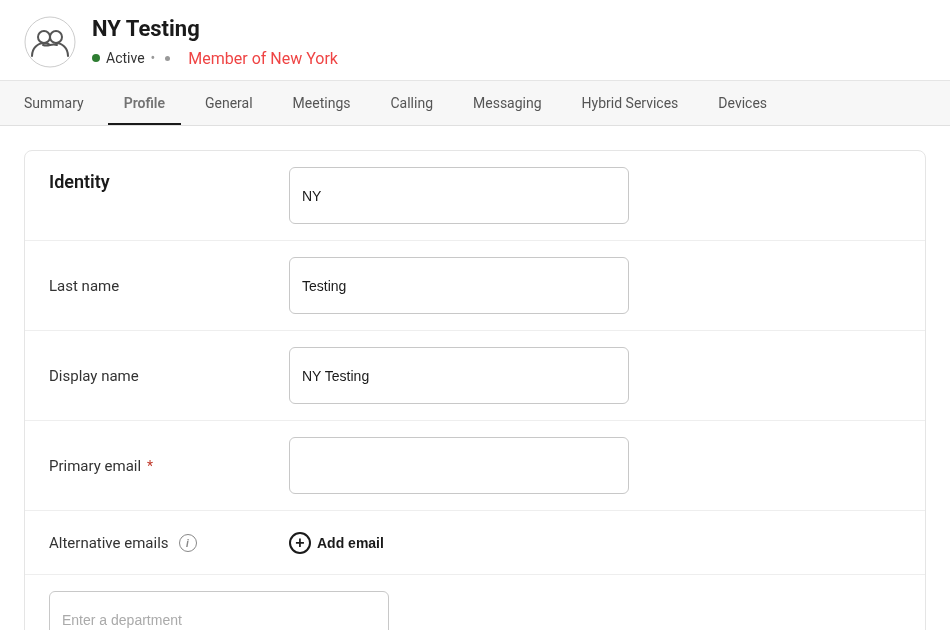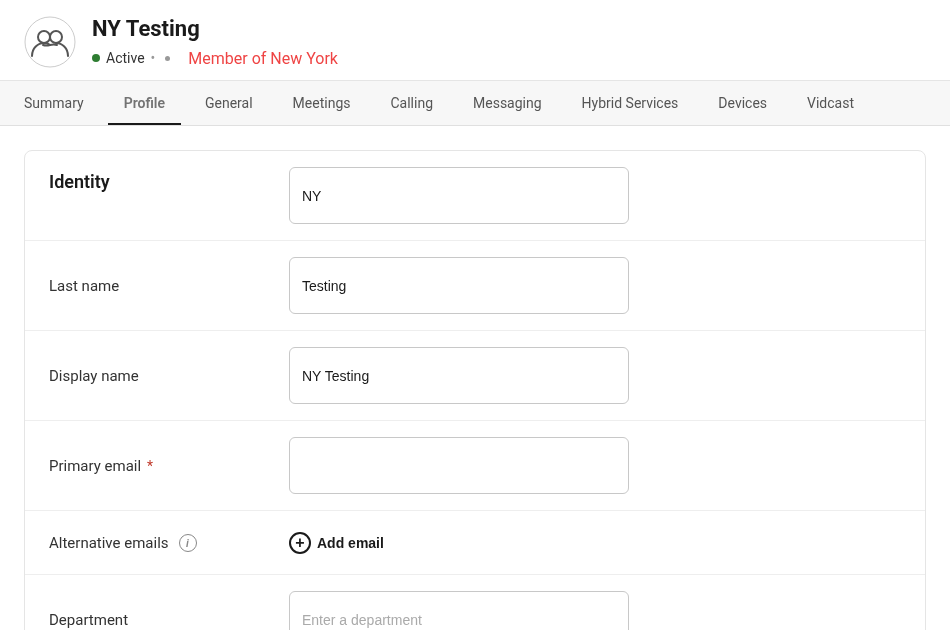--- a/index.html
+++ b/index.html
@@ -264,21 +264,20 @@
 <div class="tabs-container">
   <nav class="tabs">
     <span class="tab">Summary</span>
     <span class="tab active">Profile</span>
     <span class="tab">General</span>
     <span class="tab">Meetings</span>
     <span class="tab">Calling</span>
     <span class="tab">Messaging</span>
     <span class="tab">Hybrid Services</span>
     <span class="tab">Devices</span>
-    <span class="tab">Vidcast</span>
   </nav>
 </div>
 
 <div class="main-content">
   <div class="form-section">
 
     <div class="form-row">
       <div class="section-title-col">Identity</div>
       <div class="form-input-col">
         <input class="form-input" type="text" value="NY" placeholder="" style="">
@@ -321,22 +320,19 @@
       <div class="form-input-col">
         <button class="add-email-btn">
           <span class="plus-circle">+</span>
           <span>Add email</span>
         </button>
       </div>
     </div>
 
 
     <div class="form-row">
-      <div class="form-label-col">
-        <span class="form-label">Department</span>
-      </div>
       <div class="form-input-col">
         <input class="form-input" type="text" value="" placeholder="Enter a department" style="">
       </div>
     </div>
 
   </div>
 </div>
 
 </body></html>

